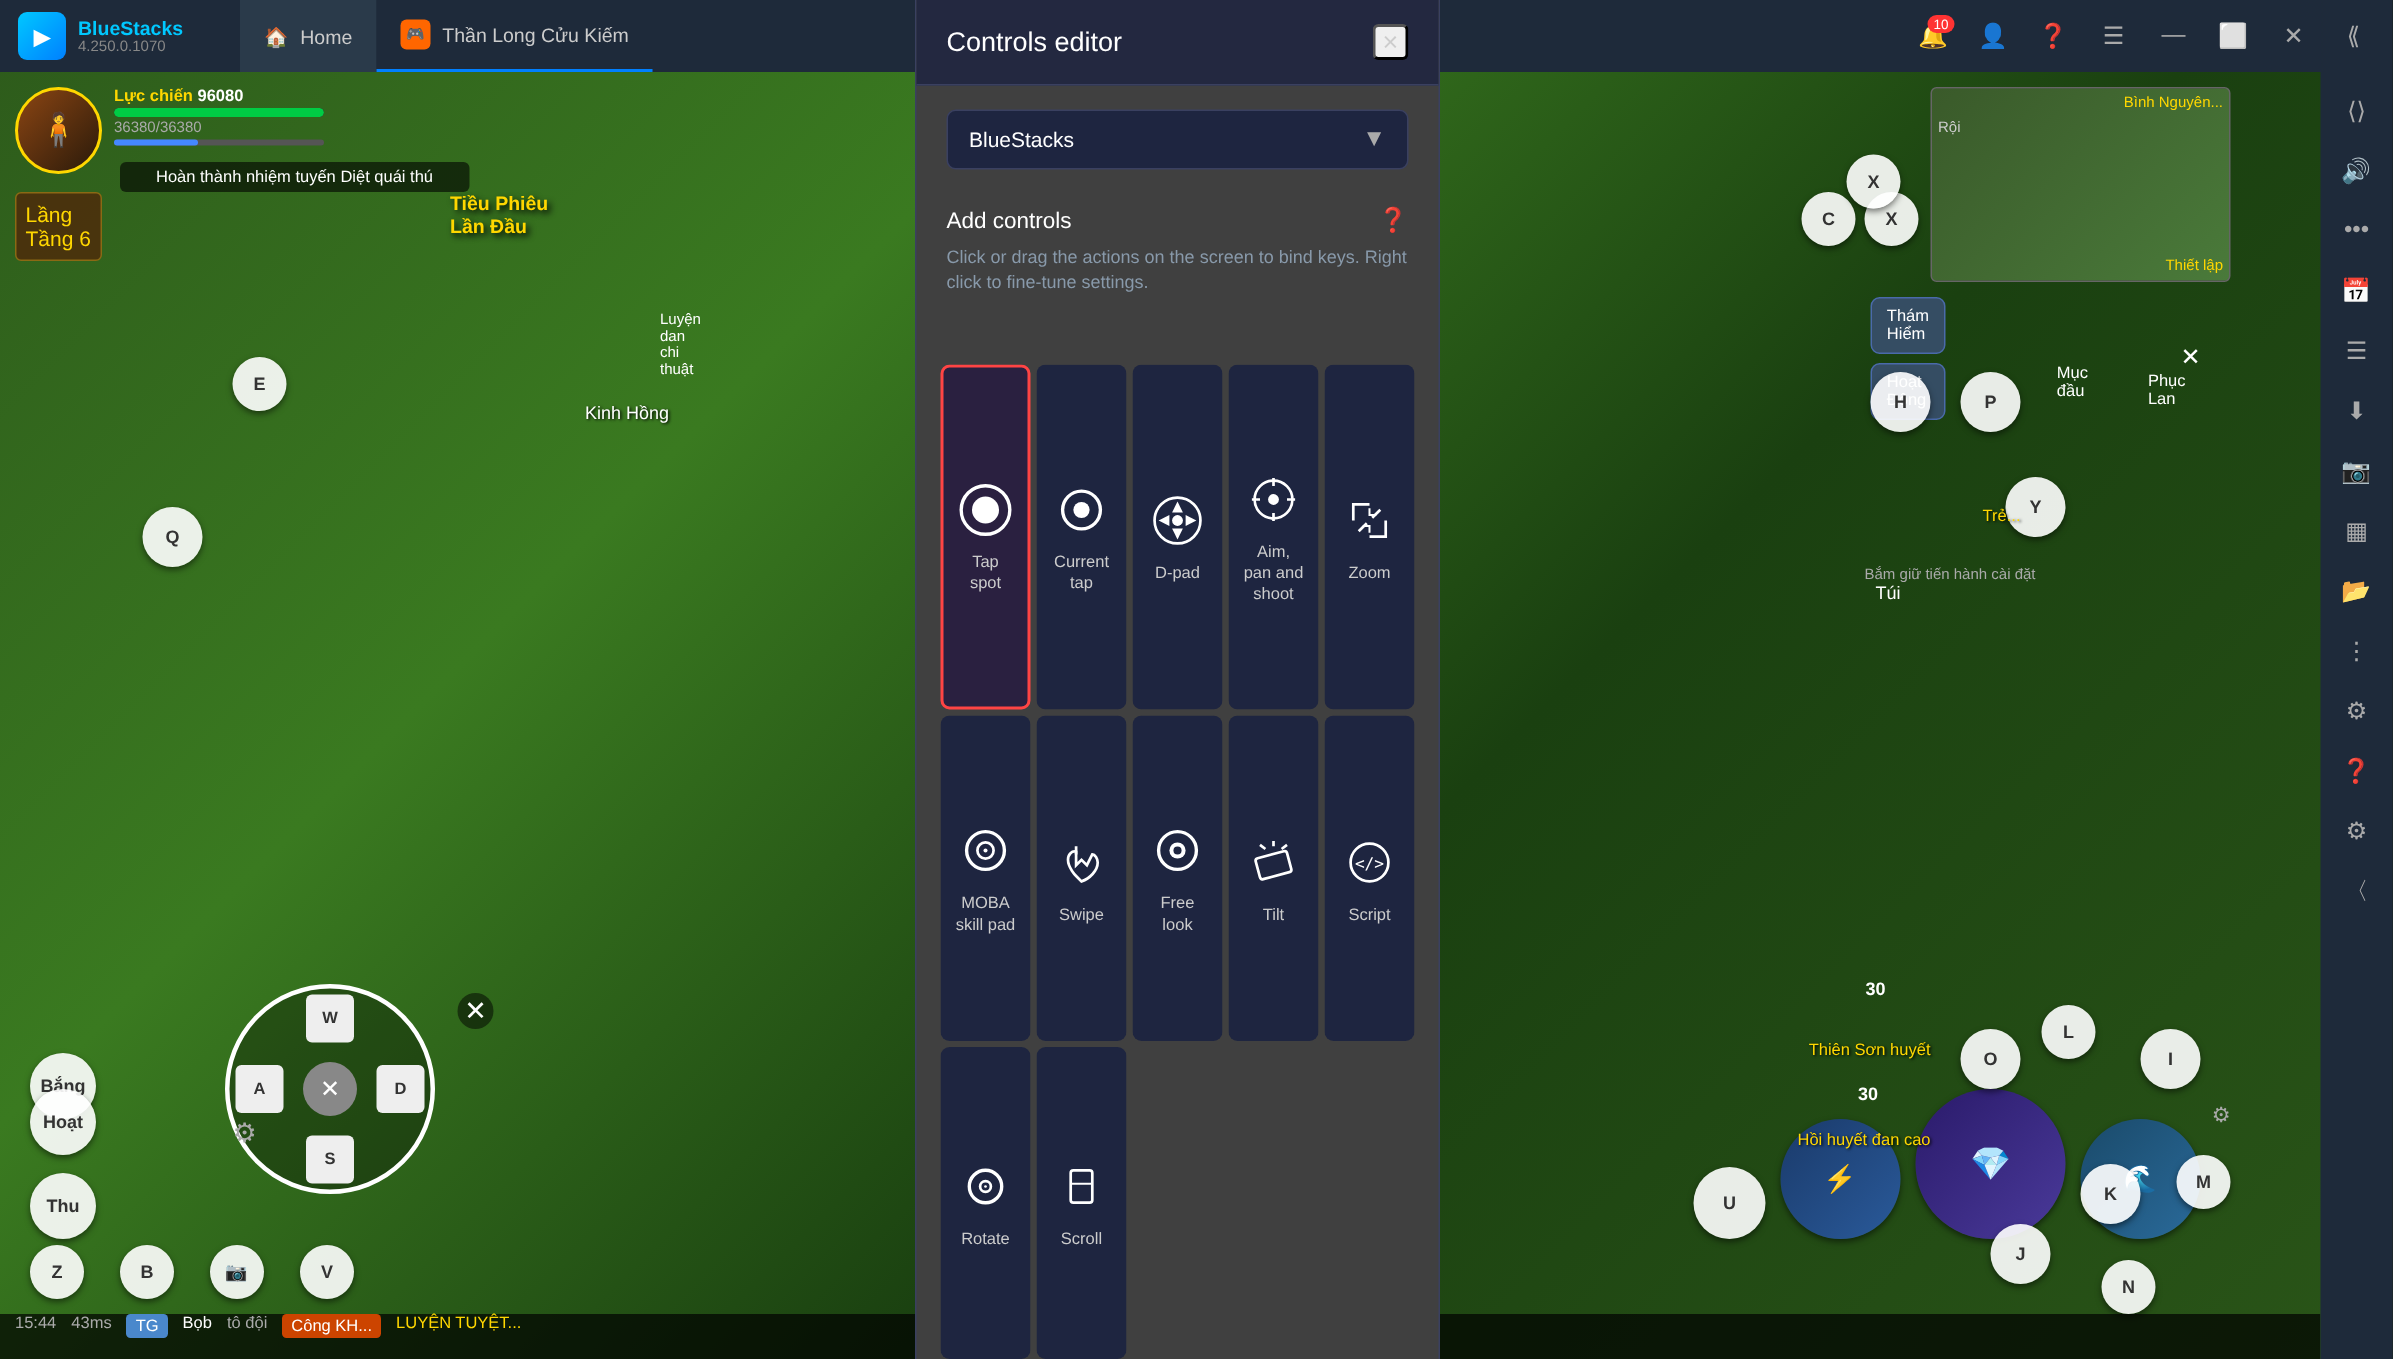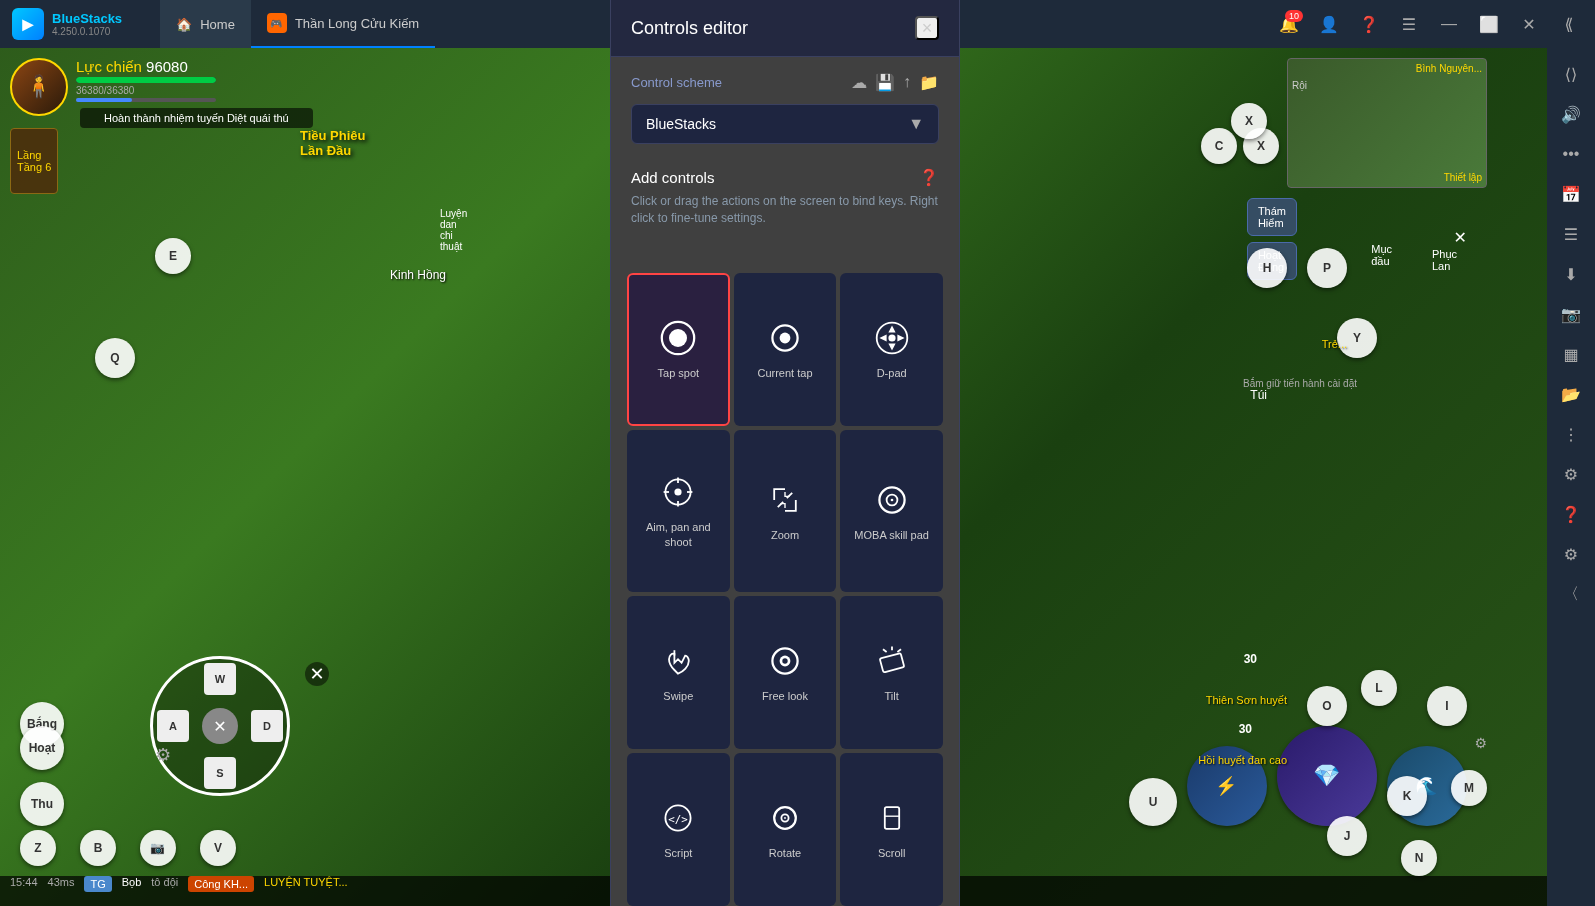--- a/index.html
+++ b/index.html
@@ -128,21 +128,21 @@
     .scheme-name { color: white; font-size: 14px; }
 
     .add-controls-header {
       display: flex; align-items: center; justify-content: space-between; margin-bottom: 6px;
     }
     .add-controls-title { color: white; font-size: 15px; font-weight: 500; }
     .add-controls-desc { color: #8899aa; font-size: 12px; margin-bottom: 14px; line-height: 1.4; }
 
     
     .controls-grid {
-      display: grid; grid-template-columns: repeat(3, 1fr); gap: 4px;
+      display: grid; grid-template-columns: repeat(5, 1fr); gap: 4px;
       padding: 0 16px; flex: 1; overflow-y: auto; margin-top: 24px;
     }
     .control-item {
       background: #1e2540; border-radius: 6px; padding: 14px 8px;
       display: flex; flex-direction: column; align-items: center; gap: 8px;
       cursor: pointer; border: 2px solid transparent; min-height: 100px;
       justify-content: center;
     }
     .control-item.selected { border-color: #ff4444; background: #2a2040; }
     .control-icon {
@@ -226,36 +226,36 @@
   <div class="sidebar-btn">❓</div>
   <div class="sidebar-btn">⚙</div>
   <div class="sidebar-btn">〈</div>
 </div>
 
 <div class="game-ui">
 
   <div style="position:absolute; top:10px; left:10px; display:flex; align-items:flex-start;">
     <div style="width:58px;height:58px;background:linear-gradient(135deg,#8b4513,#2a1a0a);border-radius:50%;border:2px solid #ffd700;display:flex;align-items:center;justify-content:center;font-size:22px;overflow:hidden;">🧍</div>
     <div style="margin-left:8px;">
-      <div style="color:#ffd700;font-size:15px;font-weight:normal;">Lực chiến <span style="color:white;">96080</span></div>
+      <div style="color:#ffd700;font-size:11px;font-weight:bold;">Lực chiến <span style="color:white;">96080</span></div>
       <div style="background:#333;height:6px;width:140px;border-radius:3px;margin:2px 0;overflow:hidden;">
         <div style="background:#00cc44;width:100%;height:100%;border-radius:3px;"></div>
       </div>
       <div style="color:#aaa;font-size:10px;">36380/36380</div>
       <div style="background:#555;height:4px;width:140px;border-radius:3px;margin:2px 0;">
         <div style="background:#4488ff;width:40%;height:100%;border-radius:3px;"></div>
       </div>
     </div>
   </div>
 
   <div style="position:absolute;top:60px;left:80px;display:flex;align-items:center;gap:8px;">
     <div style="background:rgba(0,0,0,0.6);border-radius:4px;padding:4px 24px;color:white;font-size:11px;">Hoàn thành nhiệm tuyến Diệt quái thú</div>
   </div>
 
-  <div style="position:absolute;top:80px;left:10px;background:rgba(80,40,10,0.8);border:1px solid #8b6914;border-radius:4px;padding:20px 6px;color:#ffd700;font-size:11px;">Lầng<br>Tầng 6</div>
+  <div style="position:absolute;top:80px;left:10px;background:rgba(80,40,10,0.8);border:1px solid #8b6914;border-radius:4px;padding:6px 6px;color:#ffd700;font-size:14px;">Lầng<br>Tầng 6</div>
 
   <div class="circle-btn" style="width:36px;height:36px;top:190px;left:155px;">E</div>
 
   <div class="circle-btn" style="width:40px;height:40px;top:290px;left:95px;">Q</div>
 
   <div class="dpad-container" style="bottom:110px;left:150px;">
     <div class="dpad-outer">
       <div class="dpad-btn" style="top:4px;left:50%;transform:translateX(-50%);">W</div>
       <div class="dpad-btn" style="bottom:4px;left:50%;transform:translateX(-50%);">S</div>
       <div class="dpad-btn" style="left:4px;top:50%;transform:translateY(-50%);">A</div>
@@ -349,29 +349,20 @@
 </div>
 
 <div class="controls-panel">
 
   <div class="panel-header">
     <span class="panel-title">Controls editor</span>
     <button class="close-btn">×</button>
   </div>
 
   <div class="panel-section" style="padding-bottom:8px;">
-    <div class="section-header">
-      <span class="section-title">Control scheme</span>
-      <div style="display:flex;gap:8px;color:#aaa;font-size:16px;">
-        <span style="cursor:pointer;">☁</span>
-        <span style="cursor:pointer;">💾</span>
-        <span style="cursor:pointer;">↑</span>
-        <span style="cursor:pointer;">📁</span>
-      </div>
-    </div>
     <div class="scheme-dropdown">
       <span class="scheme-name">BlueStacks</span>
       <span style="color:#aaa;">▼</span>
     </div>
   </div>
 
   <div style="padding: 0 20px 8px;">
     <div class="add-controls-header">
       <span class="add-controls-title">Add controls</span>
       <span style="color:#aaa;cursor:pointer;">❓</span>

